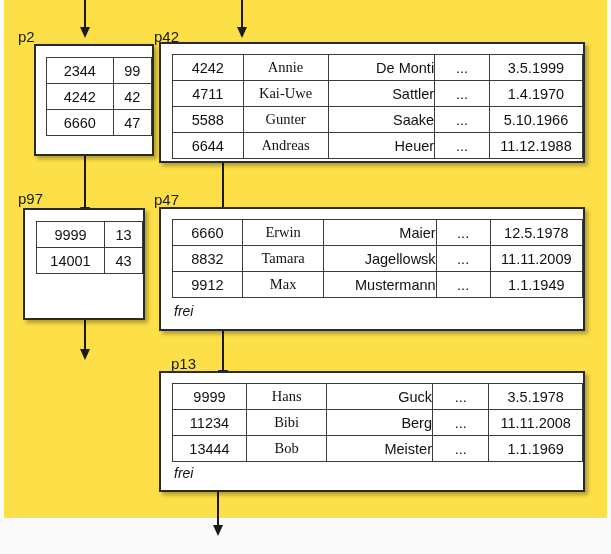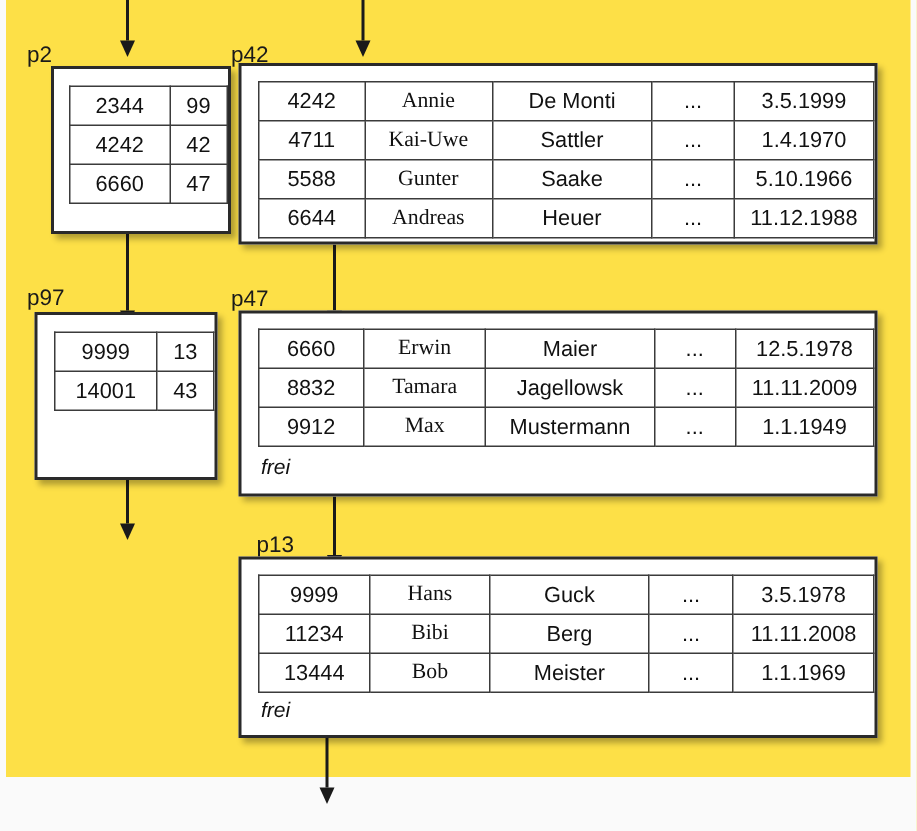--- a/index.html
+++ b/index.html
@@ -54,21 +54,21 @@
     font-family: "Liberation Sans", sans-serif;
     background: #fff;
     white-space: nowrap;
   }
   
   .dir table.rec td.k { width: 76px; }
   .dir table.rec td.v { width: 44px; }
   
   .data table.rec td.c0 { width: 84px; }
   .data table.rec td.c1 { width: 96px; font-family: Liberation Serif, serif; }
-  .data table.rec td.c2 { width: 124px; }
+  .data table.rec td.c2 { width: 124px; text-align: right; }
   .data table.rec td.c3 { width: 70px; }
   .data table.rec td.c4 { width: 100px; }
   .frei {
     position: absolute;
     font-style: italic;
     font-size: 14px;
     color: #111;
     font-family: "Liberation Sans", sans-serif;
   }
   

